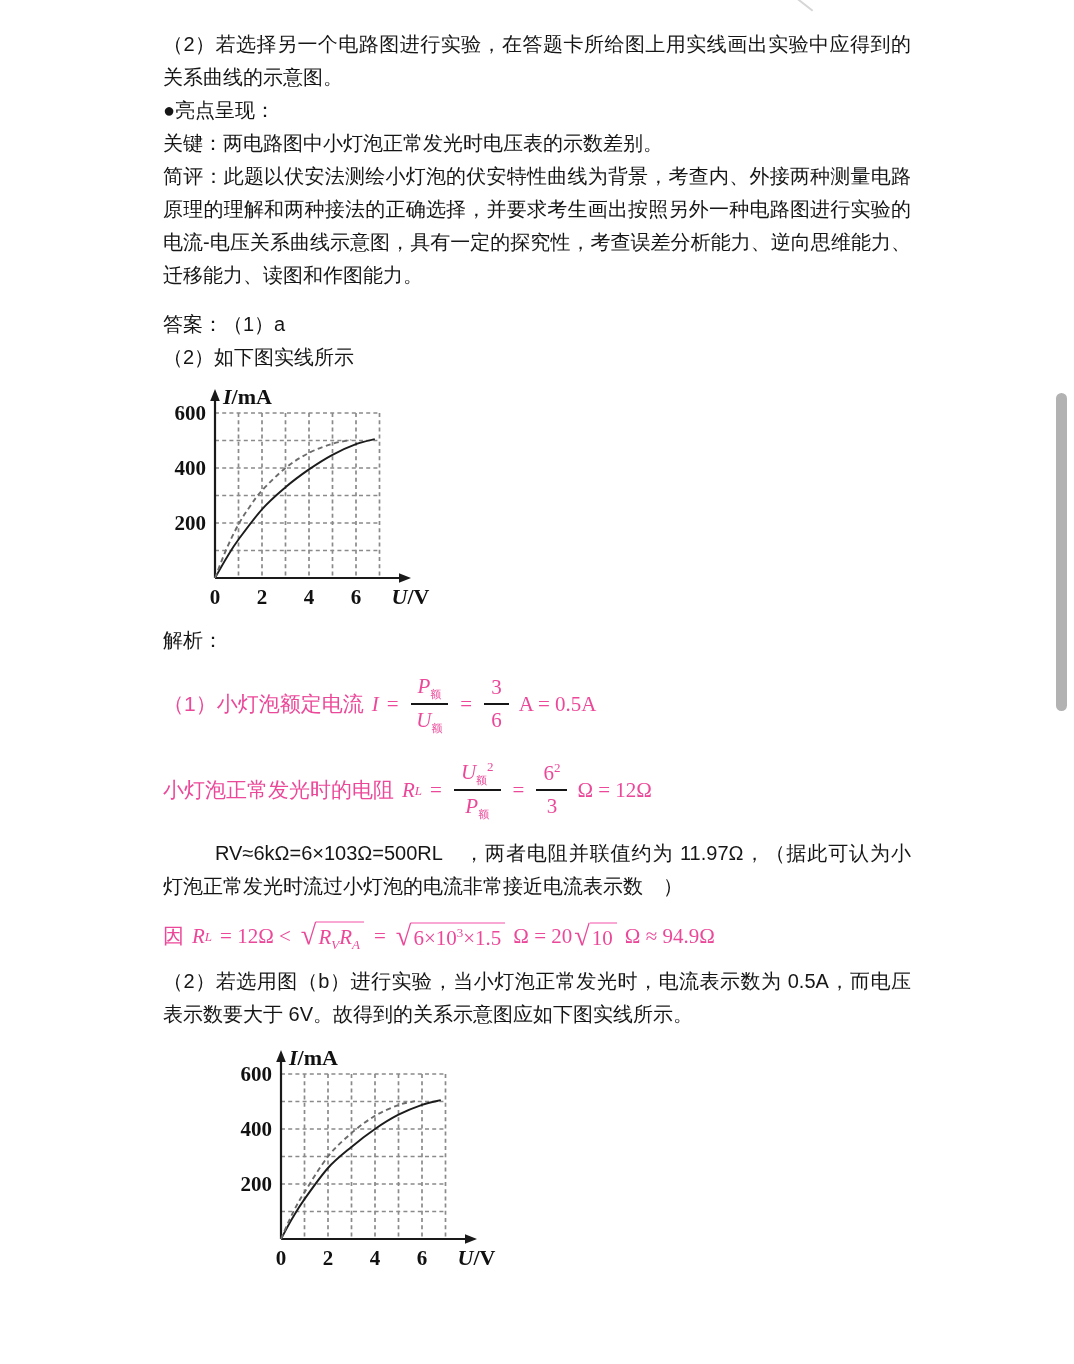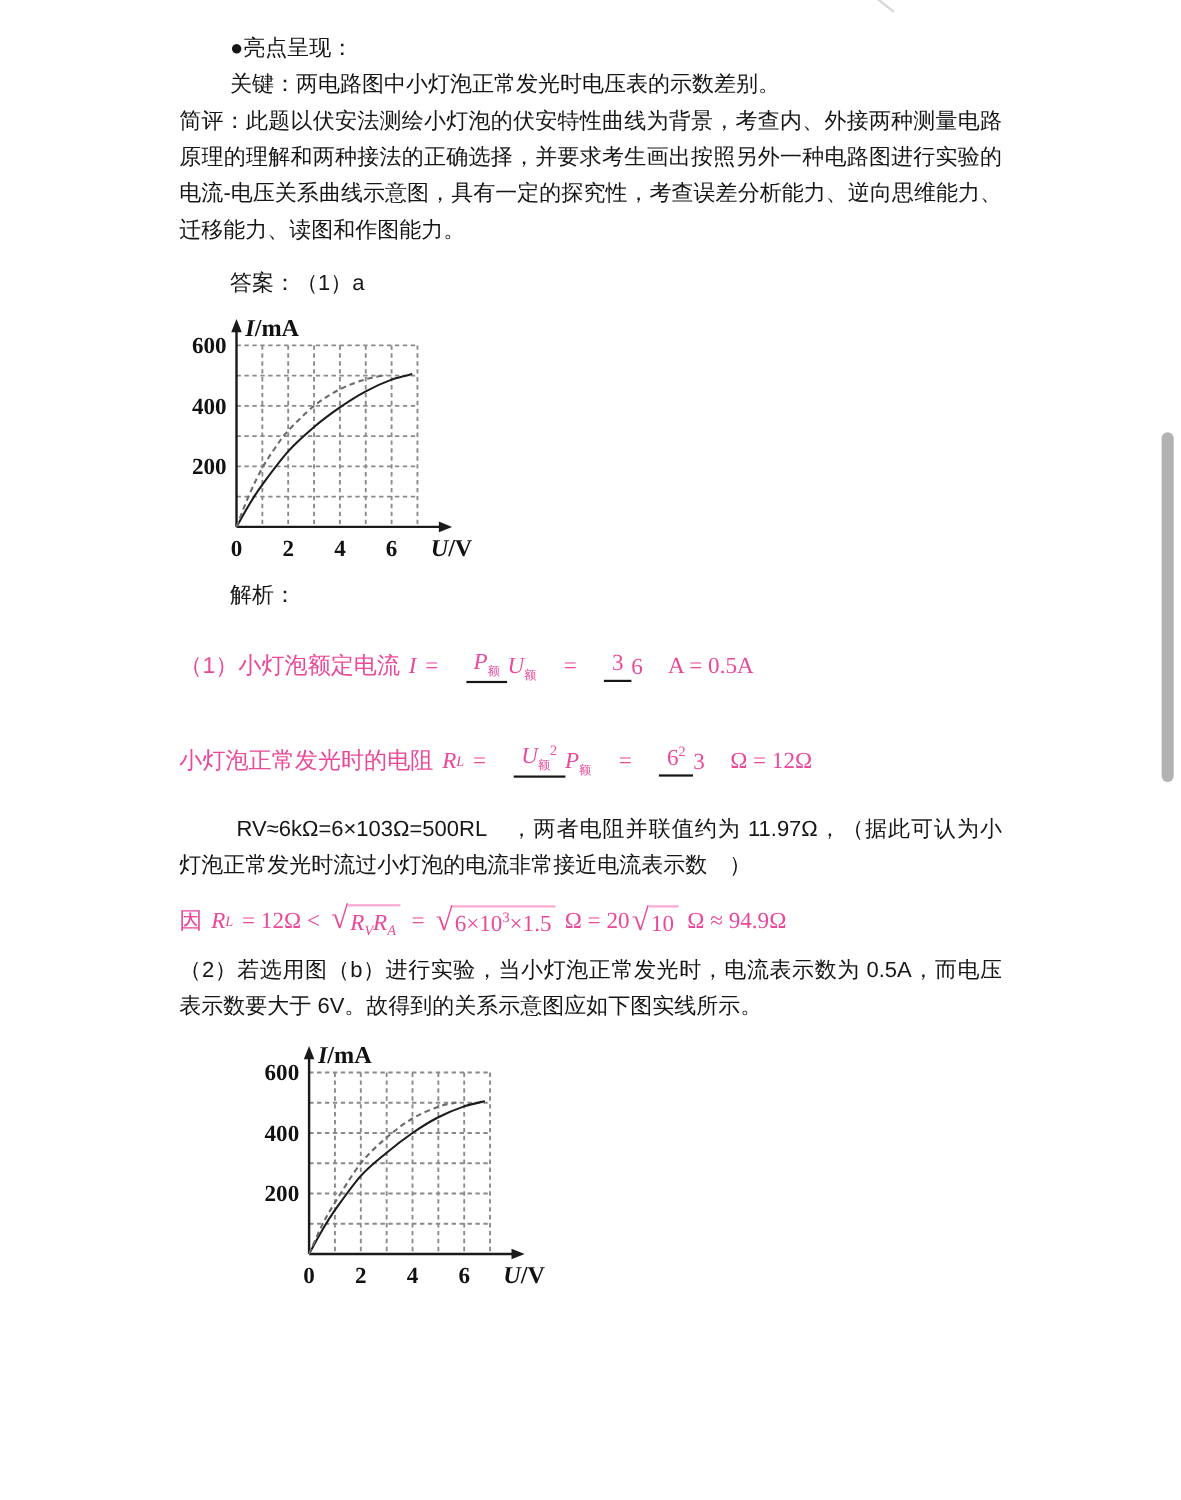--- a/index.html
+++ b/index.html
@@ -7,21 +7,21 @@
     width:1074px;height:1364px;background:#ffffff;color:#111;
     font-family:"Liberation Sans","DejaVu Sans",sans-serif;
     overflow:hidden;position:relative;
   }
   .content{position:absolute;left:163px;top:28px;width:748px;}
   p.body{
     font-size:20px;line-height:33px;margin:0;
     text-align:justify;text-justify:inter-ideograph;
     color:#161616;
   }
-  p.noj{text-align:left;margin-left:46px;}
+  p.noj{text-align:left;}
   .gap16{height:16px;}
   .indent48{margin-left:48px;}
   .firstindent{text-indent:52px;}
 
   
   .graph{width:272px;height:242px;margin:6px 0 2px -4px;}
   .graph2{margin-left:62px;margin-top:10px;}
 
   
   .formula{
@@ -30,21 +30,21 @@
   }
   .f3row{min-height:46px;margin:10px 0 6px 0;}
   .ftxt{margin-right:8px;}
   .fop{margin:0 8px;font-family:"Liberation Serif","DejaVu Serif",serif;}
   .ftail{margin-left:6px;font-family:"Liberation Serif","DejaVu Serif",serif;}
   .mv{font-family:"Liberation Serif","DejaVu Serif",serif;font-style:italic;}
   .serif{font-family:"Liberation Serif","DejaVu Serif",serif;}
   sub.cjk{font-size:11px;line-height:1;}
   sub.vsub{font-size:13px;line-height:1;font-style:italic;font-family:"Liberation Serif","DejaVu Serif",serif;}
   sup.msup{font-size:13px;line-height:1;font-family:"Liberation Serif","DejaVu Serif",serif;}
-  .frac{display:inline-flex;flex-direction:row;align-items:center;vertical-align:middle;margin:0 17px;font-family:"Liberation Serif","DejaVu Serif",serif;}
+  .frac{display:inline-flex;flex-direction:column;align-items:center;vertical-align:middle;margin:0 4px;font-family:"Liberation Serif","DejaVu Serif",serif;}
   .frac .num{border-bottom:2px solid #161616;padding:0 7px 3px 7px;}
   .frac .den{padding-top:3px;}
   .sqrt{display:inline-flex;align-items:flex-start;margin:0 2px;font-family:"Liberation Serif","DejaVu Serif",serif;}
   .sqrt .rad{font-size:1.35em;line-height:0.9;transform:translateY(1px);}
   .sqrt .rdc{border-top:2px solid #f9a8d4;padding:2px 4px 0 2px;}
 
   
   .scroll-thumb{
     position:absolute;right:7px;top:393px;width:11px;height:318px;
     border-radius:6px;
@@ -52,30 +52,32 @@
   .stray-mark{
     position:absolute;left:793px;top:3px;width:22px;height:2px;
     background:#d6d6d6;transform:rotate(38deg);
   }
 </style>
 </head>
 <body>
 
 <div class="content">
 
+  <p class="body">（2）若选择另一个电路图进行实验，在答题卡所给图上用实线画出实验中应得到的关系曲线的示意图。</p>
 
   <p class="body noj">●亮点呈现：</p>
 
   <p class="body noj">关键：两电路图中小灯泡正常发光时电压表的示数差别。</p>
 
   <p class="body">简评：此题以伏安法测绘小灯泡的伏安特性曲线为背景，考查内、外接两种测量电路原理的理解和两种接法的正确选择，并要求考生画出按照另外一种电路图进行实验的电流-电压关系曲线示意图，具有一定的探究性，考查误差分析能力、逆向思维能力、迁移能力、读图和作图能力。</p>
 
   <div class="gap16"></div>
 
   <p class="body noj">答案：（1）a</p>
+  <p class="body noj indent48">（2）如下图实线所示</p>
 
   <div class="graph"><svg width="272" height="242" viewBox="0 0 272 242" xmlns="http://www.w3.org/2000/svg">
         <g stroke="#8a8a8a" stroke-width="1.7" stroke-dasharray="4 3.2" fill="none">
           <line x1="79.5" y1="33" x2="79.5" y2="198"></line>
           <line x1="103" y1="33" x2="103" y2="198"></line>
           <line x1="126.5" y1="33" x2="126.5" y2="198"></line>
           <line x1="150" y1="33" x2="150" y2="198"></line>
           <line x1="173.5" y1="33" x2="173.5" y2="198"></line>
           <line x1="197" y1="33" x2="197" y2="198"></line>
           <line x1="220.5" y1="33" x2="220.5" y2="198"></line>

